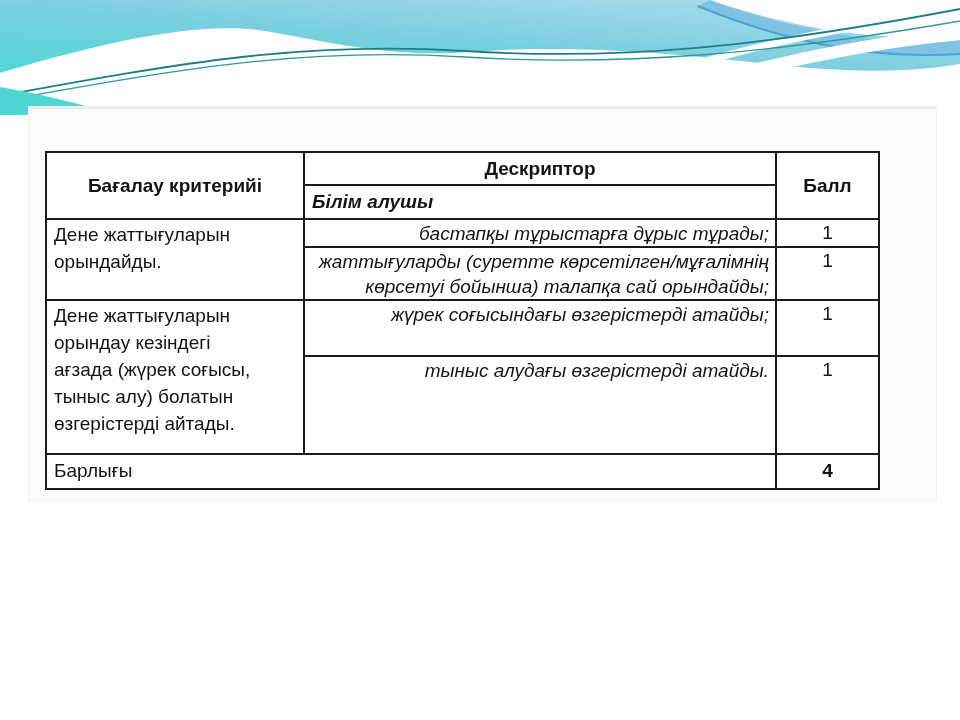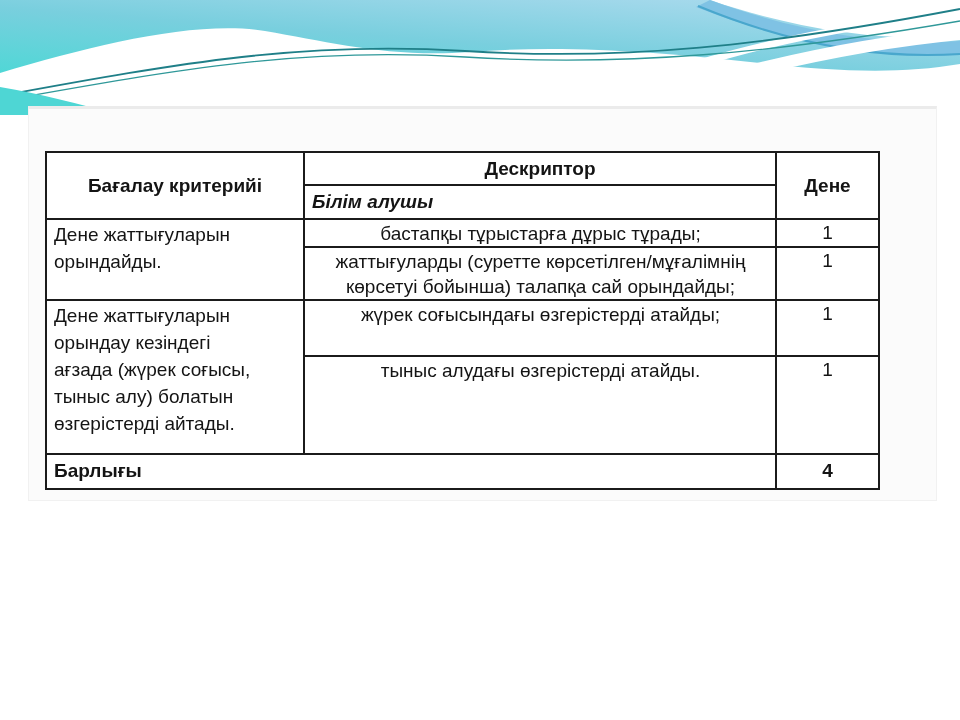--- a/index.html
+++ b/index.html
@@ -46,29 +46,29 @@
   }
   td.th-sub {
     font-weight:bold; font-style:italic; font-size:20px; text-align:left;
     vertical-align:middle; padding:0 6px 0 7px; line-height:22px;
   }
   td.cell-criteria {
     vertical-align:top; text-align:left; padding:1px 6px 0 7px;
     line-height:27px; white-space:pre-line;margin-left:19px;
   }
   td.cell-descriptor {
-    vertical-align:top; text-align:center; padding:1px 6px 0 7px;
-    line-height:25px; white-space:pre-line;
+    vertical-align:top; text-align:right; padding:1px 6px 0 7px;
+    line-height:25px; white-space:pre-line;font-style:italic;
   }
   td.cell-score {
     vertical-align:top; text-align:center; padding:1px 2px 0 2px;
     line-height:24px;
   }
   td.cell-footer-label {
-    font-weight:bold; font-size:20px; text-align:left; vertical-align:middle;
+    font-weight:normal; font-size:20px; text-align:left; vertical-align:middle;
     padding:0 6px 2px 7px;
   }
   td.cell-footer-total {
     font-weight:bold; font-size:20px; text-align:center; vertical-align:middle;
     padding:0 2px 2px 2px;
   }
 </style>
 </head>
 <body>
 
@@ -98,21 +98,21 @@
   <table class="assessment">
     <colgroup>
       <col class="c-criteria">
       <col class="c-descriptor">
       <col class="c-score">
     </colgroup>
     <tbody>
       <tr class="h1">
         <td class="th" rowspan="2">Бағалау критерийі</td>
         <td class="th">Дескриптор</td>
-        <td class="th" rowspan="2">Дене</td>
+        <td class="th" rowspan="2">Балл</td>
       </tr>
       <tr class="h2">
         <td class="th-sub">Білім алушы</td>
       </tr>
 
       <tr class="r1">
         <td class="cell-criteria" rowspan="2">Дене жаттығуларын
 орындайды.</td>
         <td class="cell-descriptor">бастапқы тұрыстарға дұрыс тұрады;</td>
         <td class="cell-score">1</td>

